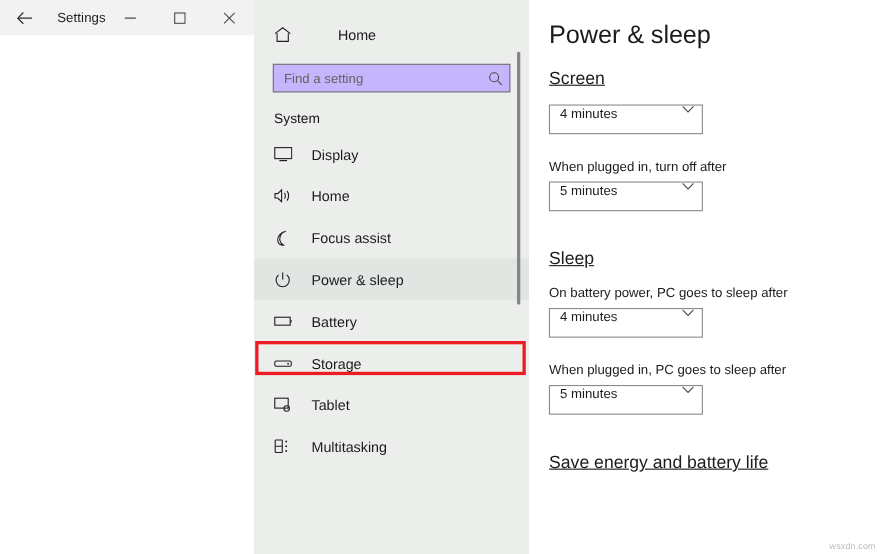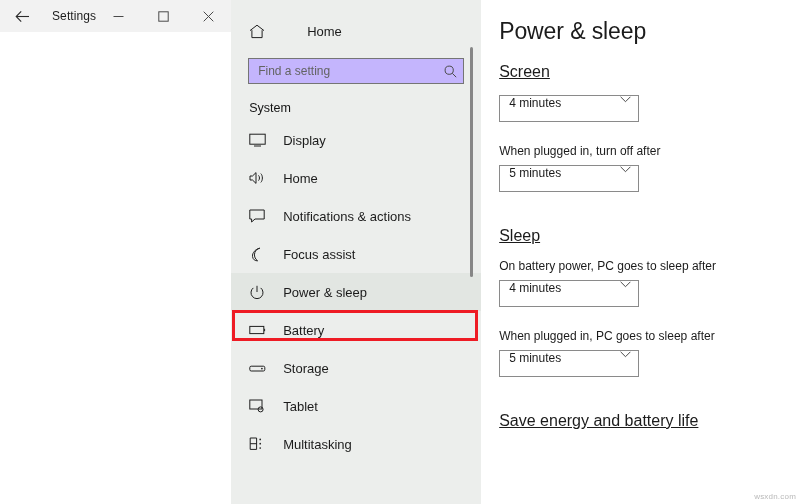--- a/index.html
+++ b/index.html
@@ -325,28 +325,20 @@
           <span class="ic">
             <svg width="17" height="14" viewBox="0 0 17 14" fill="none" stroke="currentColor" stroke-width="1">
               <path d="M1 5 H3.5 L7 1.6 V12.4 L3.5 9 H1 Z"></path>
               <path d="M9.5 4.4 C10.8 5.6 10.8 8.4 9.5 9.6"></path>
               <path d="M11.8 2.6 C13.9 4.6 13.9 9.4 11.8 11.4"></path>
             </svg>
           </span>
           <span class="lbl">Home</span>
         </div>
 
-        <div class="nav-item">
-          <span class="ic">
-            <svg width="17" height="14" viewBox="0 0 17 14" fill="none" stroke="currentColor" stroke-width="1">
-              <path d="M0.8 1 H15.2 V10 H6 L2.6 13 V10 H0.8 Z"></path>
-            </svg>
-          </span>
-          <span class="lbl">Notifications &amp; actions</span>
-        </div>
 
         <div class="nav-item">
           <span class="ic">
             <svg width="16" height="15" viewBox="0 0 16 15" fill="none" stroke="currentColor" stroke-width="1">
               <path d="M10.8 1.2 C6.3 2.2 3.2 5.8 3.5 9.4 C3.8 12.4 6 14 8.6 13.8 C5.9 12 4.8 8.6 5.8 5.6 C6.6 3.2 8.4 1.8 10.8 1.2 Z"></path>
             </svg>
           </span>
           <span class="lbl">Focus assist</span>
         </div>
 

